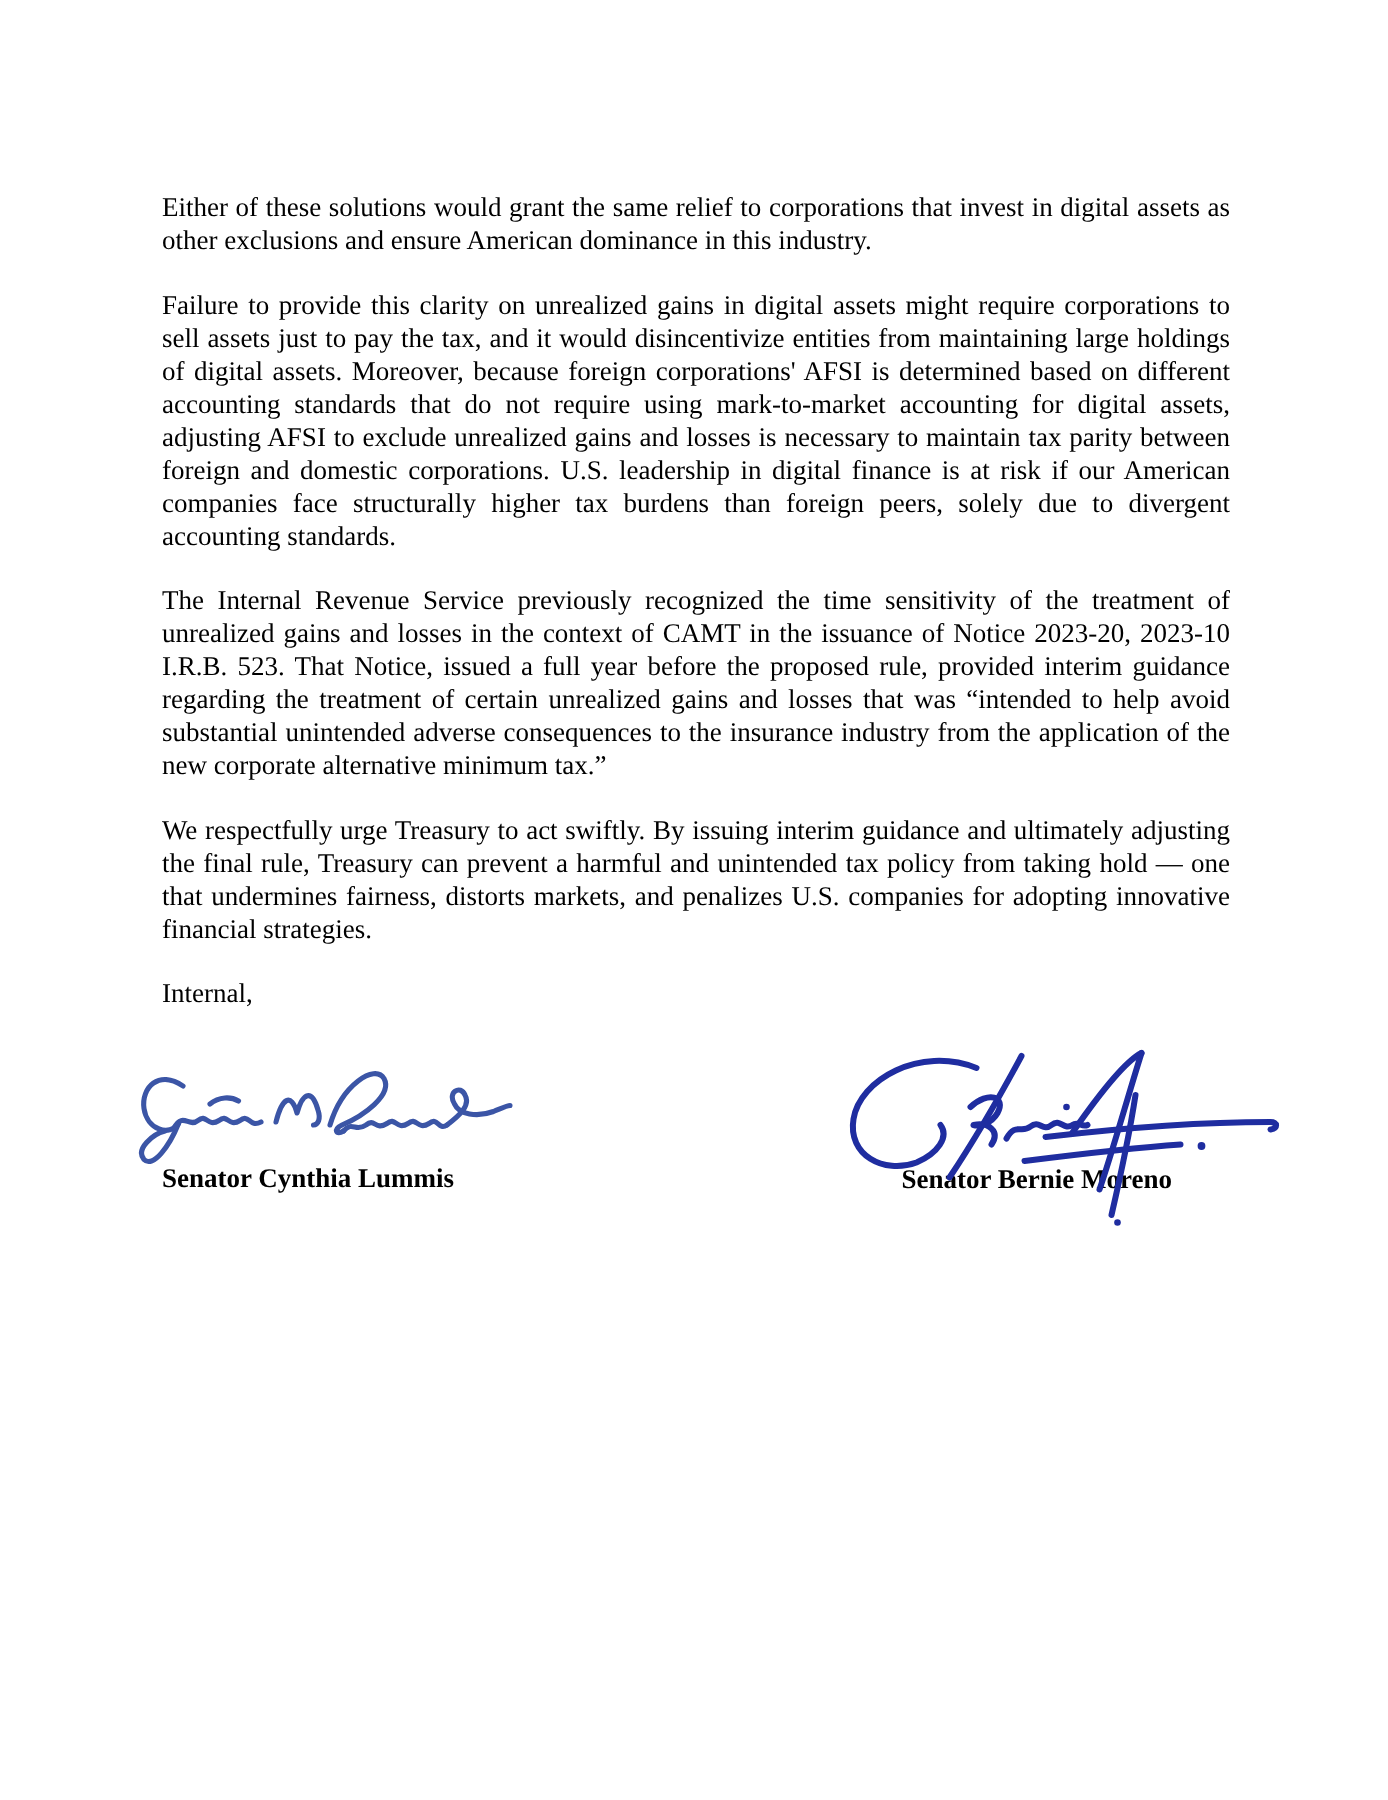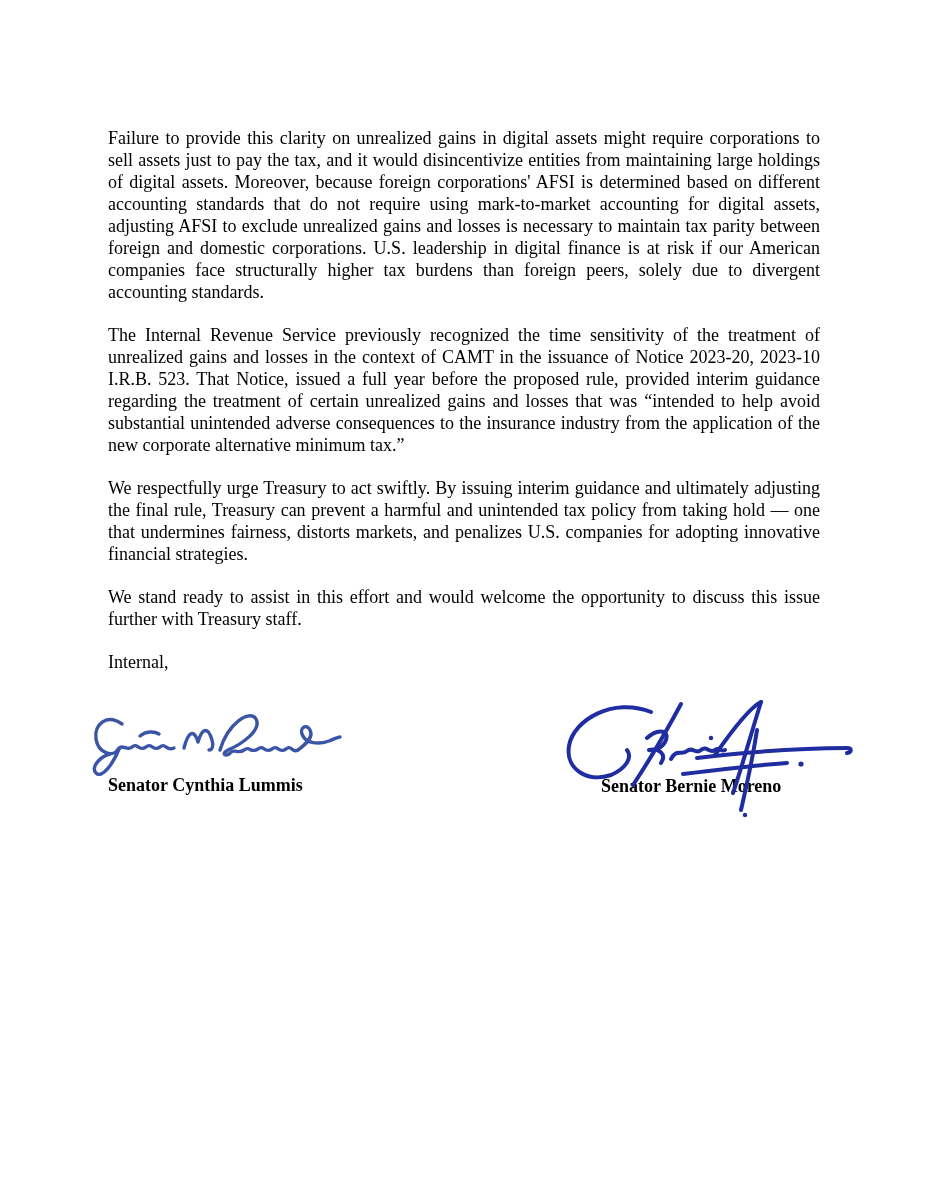--- a/index.html
+++ b/index.html
@@ -66,24 +66,24 @@
   .sig-lummis-name { left: 0px; top: 69px; }
   .sig-moreno-svg { left: 455px; top: -8px; }
   .sig-moreno-name { left: 493px; top: 70px; }
 </style>
 </head>
 <body>
 
 <div class="page">
   <div class="content">
 
+    <p>Either of these solutions would grant the same relief to corporations that invest in digital assets as other exclusions and ensure American dominance in this industry.</p>
     <p>Failure to provide this clarity on unrealized gains in digital assets might require corporations to sell assets just to pay the tax, and it would disincentivize entities from maintaining large holdings of digital assets. Moreover, because foreign corporations' AFSI is determined based on different accounting standards that do not require using mark-to-market accounting for digital assets, adjusting AFSI to exclude unrealized gains and losses is necessary to maintain tax parity between foreign and domestic corporations. U.S. leadership in digital finance is at risk if our American companies face structurally higher tax burdens than foreign peers, solely due to divergent accounting standards.</p>
     <p>The Internal Revenue Service previously recognized the time sensitivity of the treatment of unrealized gains and losses in the context of CAMT in the issuance of Notice 2023-20, 2023-10 I.R.B. 523. That Notice, issued a full year before the proposed rule, provided interim guidance regarding the treatment of certain unrealized gains and losses that was “intended to help avoid substantial unintended adverse consequences to the insurance industry from the application of the new corporate alternative minimum tax.”</p>
     <p>We respectfully urge Treasury to act swiftly. By issuing interim guidance and ultimately adjusting the final rule, Treasury can prevent a harmful and unintended tax policy from taking hold — one that undermines fairness, distorts markets, and penalizes U.S. companies for adopting innovative financial strategies.</p>
-    <p>We stand ready to assist in this effort and would welcome the opportunity to discuss this issue further with Treasury staff.</p>
 
     <div class="closing">Internal,</div>
 
     <div class="sig-row">
 
       <div class="sig-block">
         <svg class="sig-svg sig-lummis-svg" width="253" height="82" viewBox="0 0 253 82">
           <g fill="none" stroke-width="3.4" stroke="#3b55a6">
             <path d="M 30,18 C 14,7 2,19 4,33 C 6,47 21,52 27,43"></path>
             <path d="M 27,43 C 21,58 10,73 4,67 C -2,60 10,50 18,48"></path>

